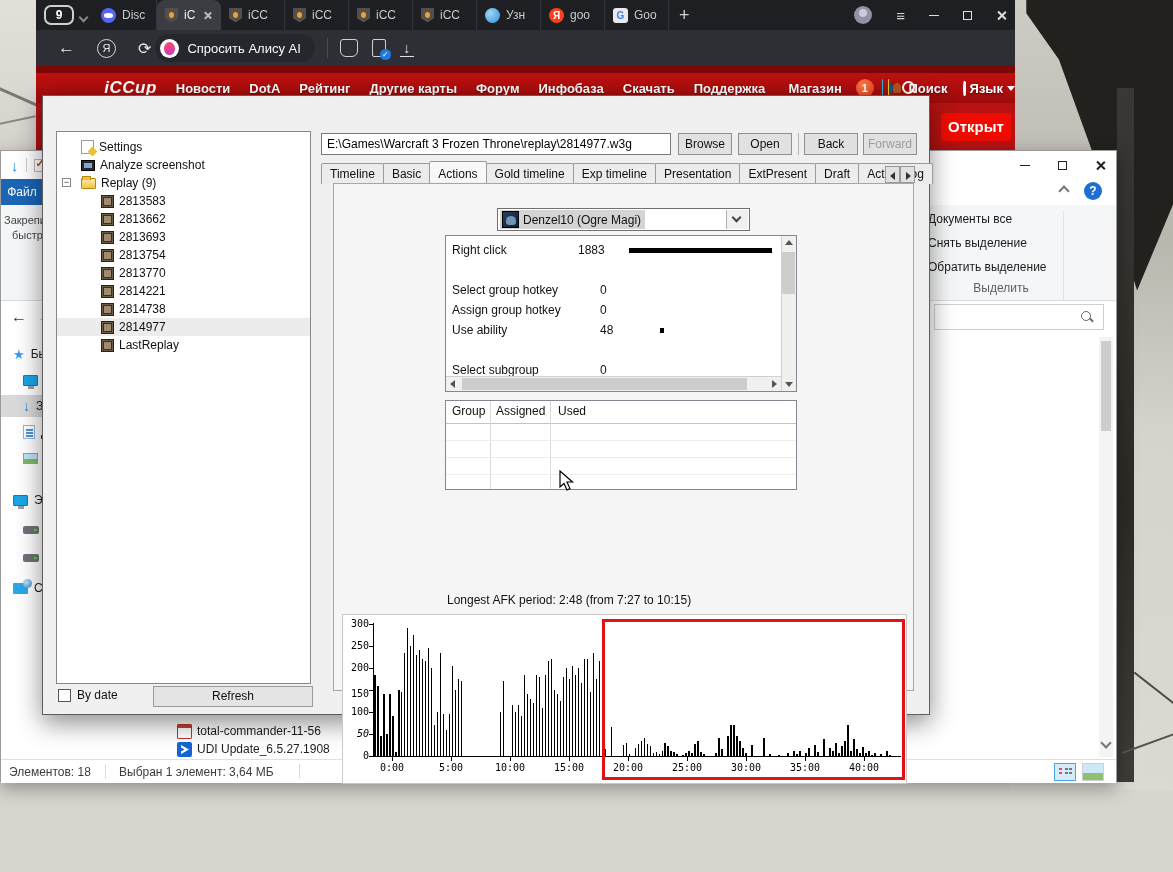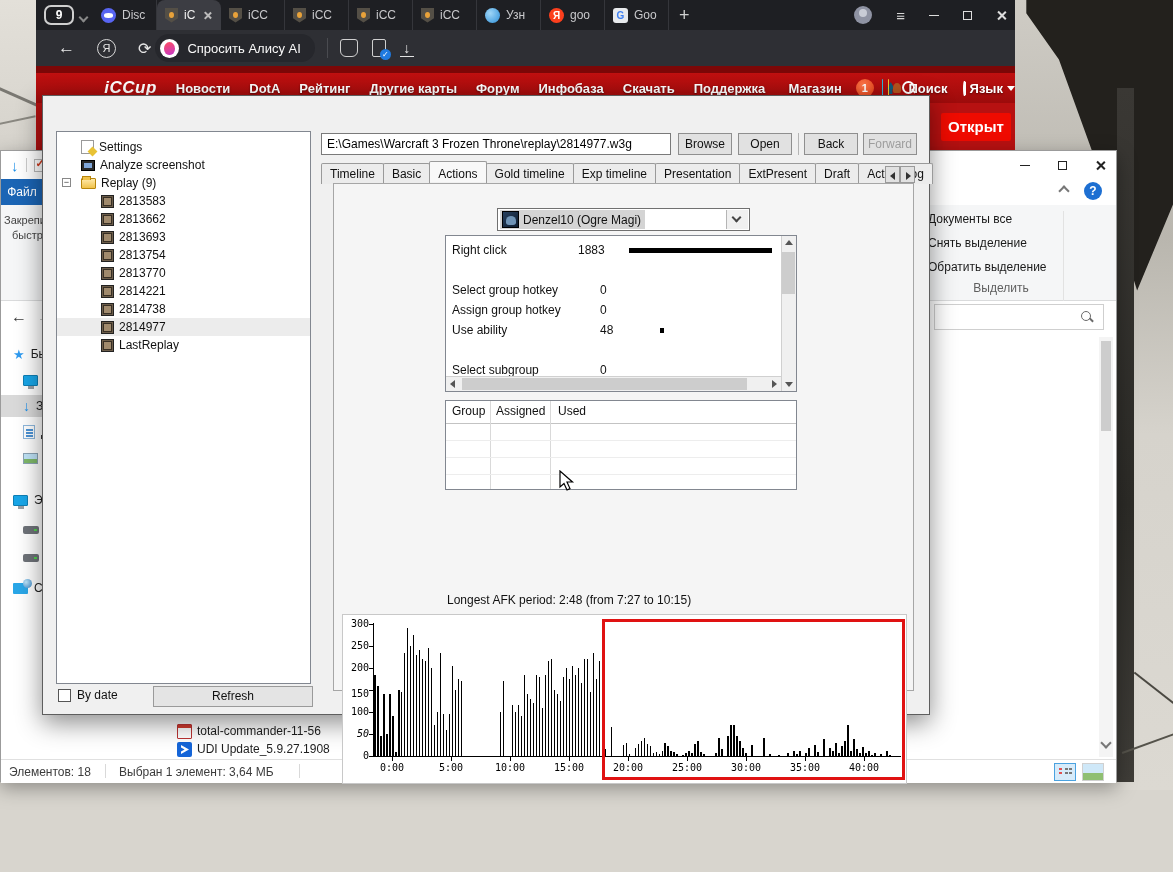--- a/index.html
+++ b/index.html
@@ -423,21 +423,21 @@
       <div id="part-ico"></div>
       <div class="frow" style="top:16px">
         <span class="fico fico-tc"></span>
         <span class="fname">total-commander-11-56</span>
         <span class="fdate">21.12.2025 16:19</span>
         <span class="ftype">Приложение</span>
         <span class="fsize">7 205 КБ</span>
       </div>
       <div class="frow" style="top:34px">
         <span class="fico fico-udl"></span>
-        <span class="fname">UDI Update_5.9.27.1908</span>
+        <span class="fname">UDI Update_6.5.27.1908</span>
         <span class="fdate">21.12.2025 15:52</span>
         <span class="ftype">Приложение</span>
         <span class="fsize">92 098 КБ</span>
       </div>
     </div>
     <div id="ex-status">
       <span id="st-items">Элементов: 18</span>
       <span id="st-sep1"></span>
       <span id="st-sel">Выбран 1 элемент: 3,64 МБ</span>
       <span id="st-sep2"></span>

